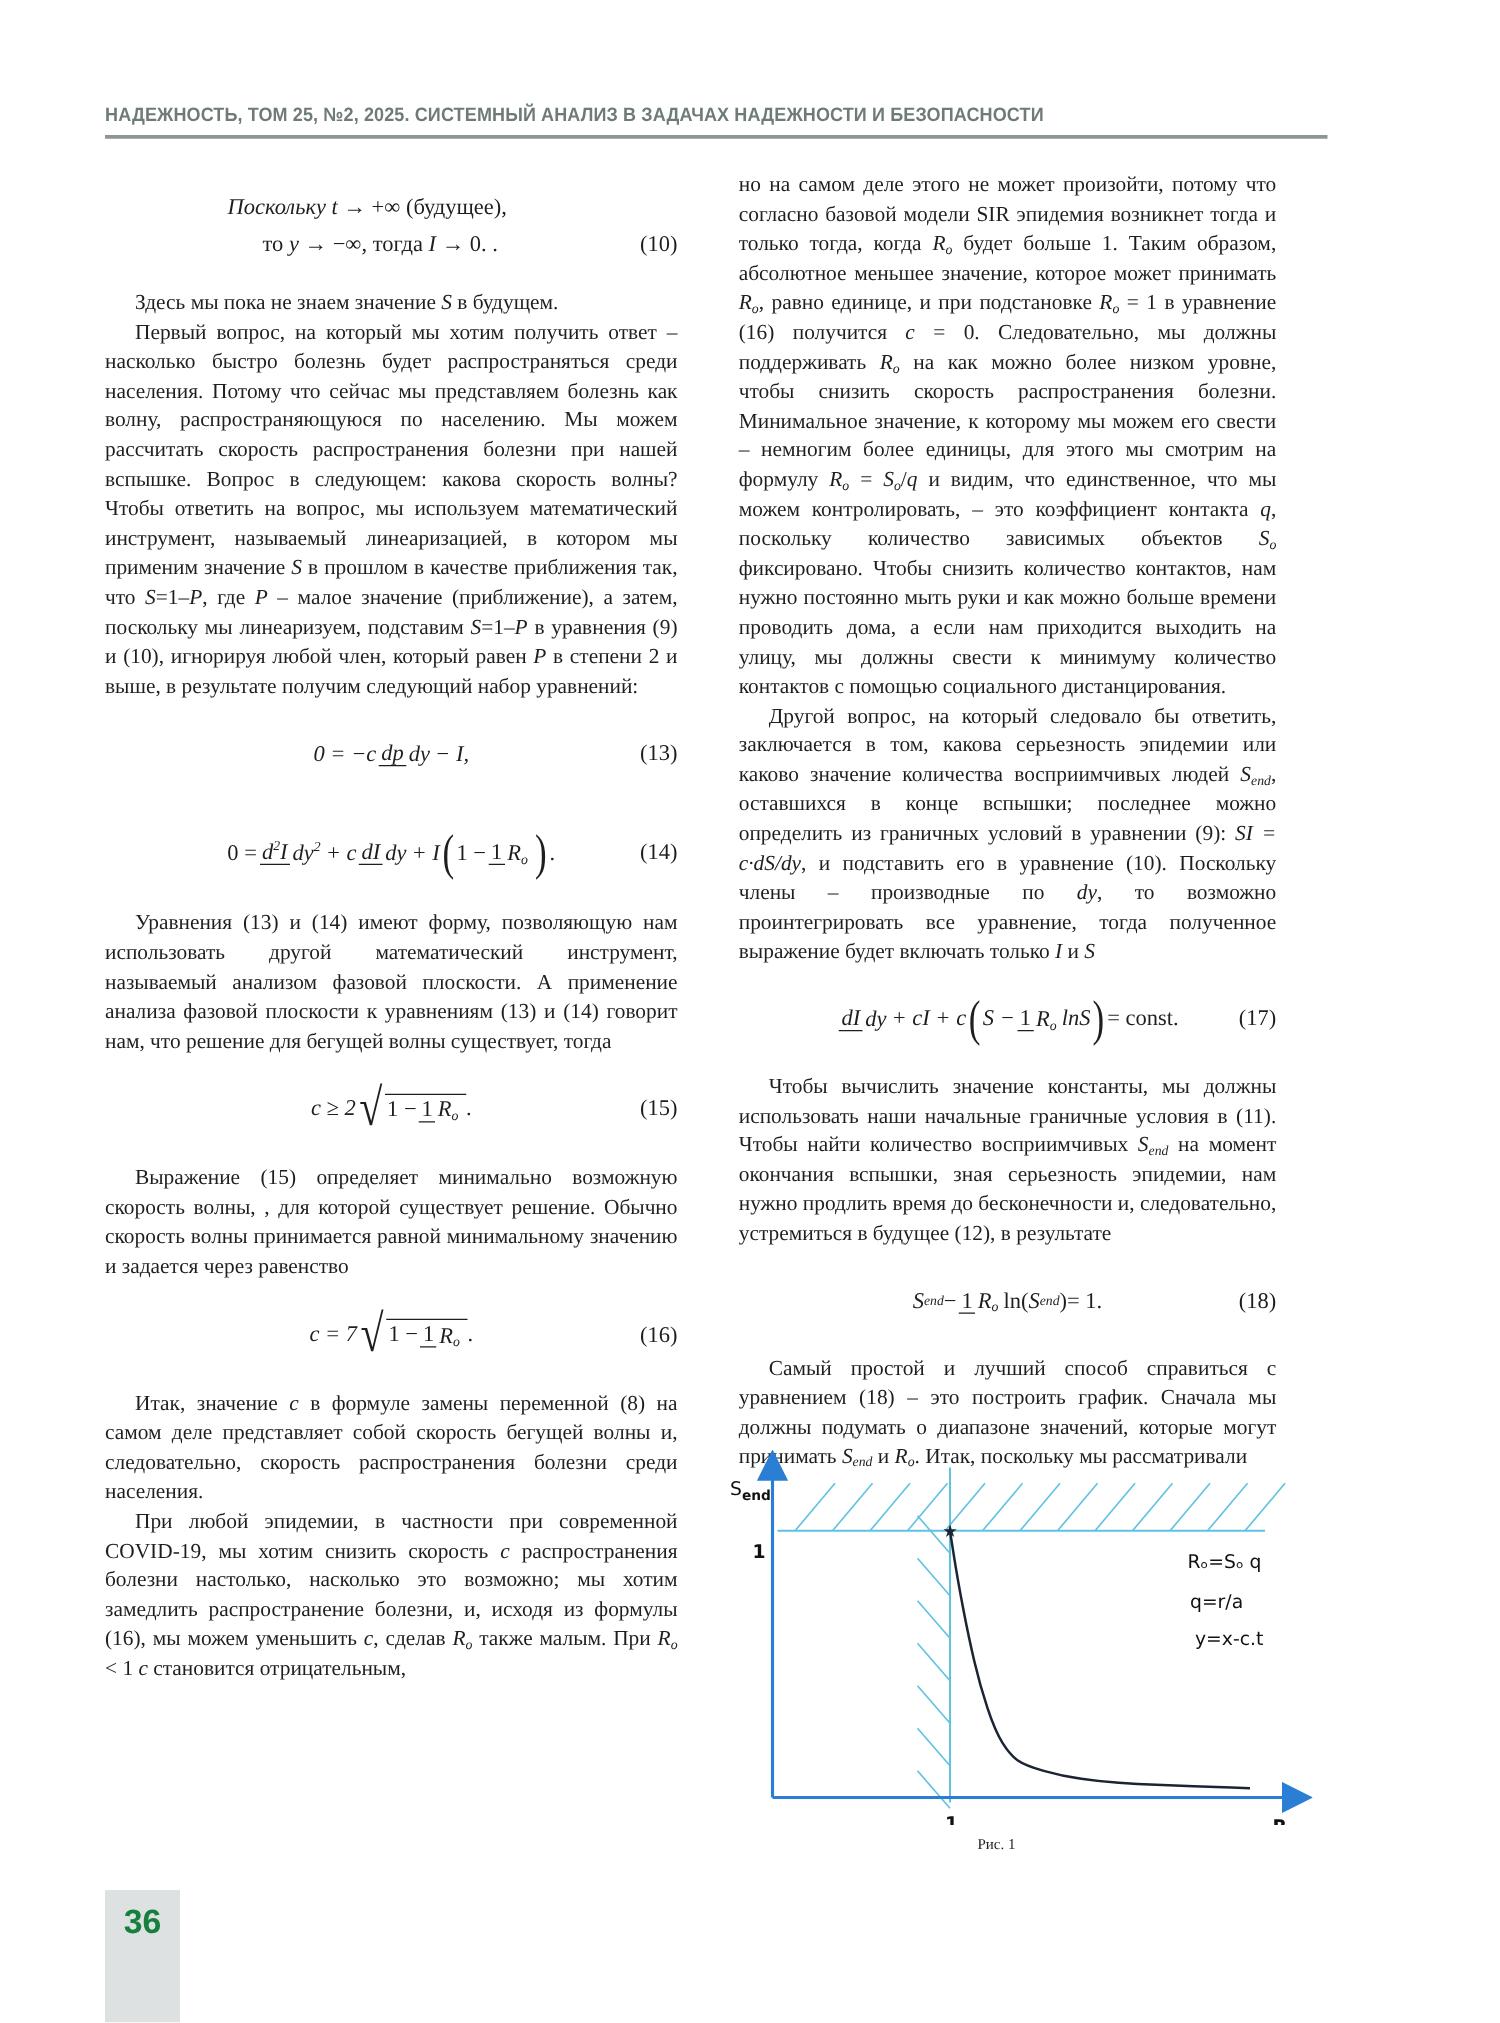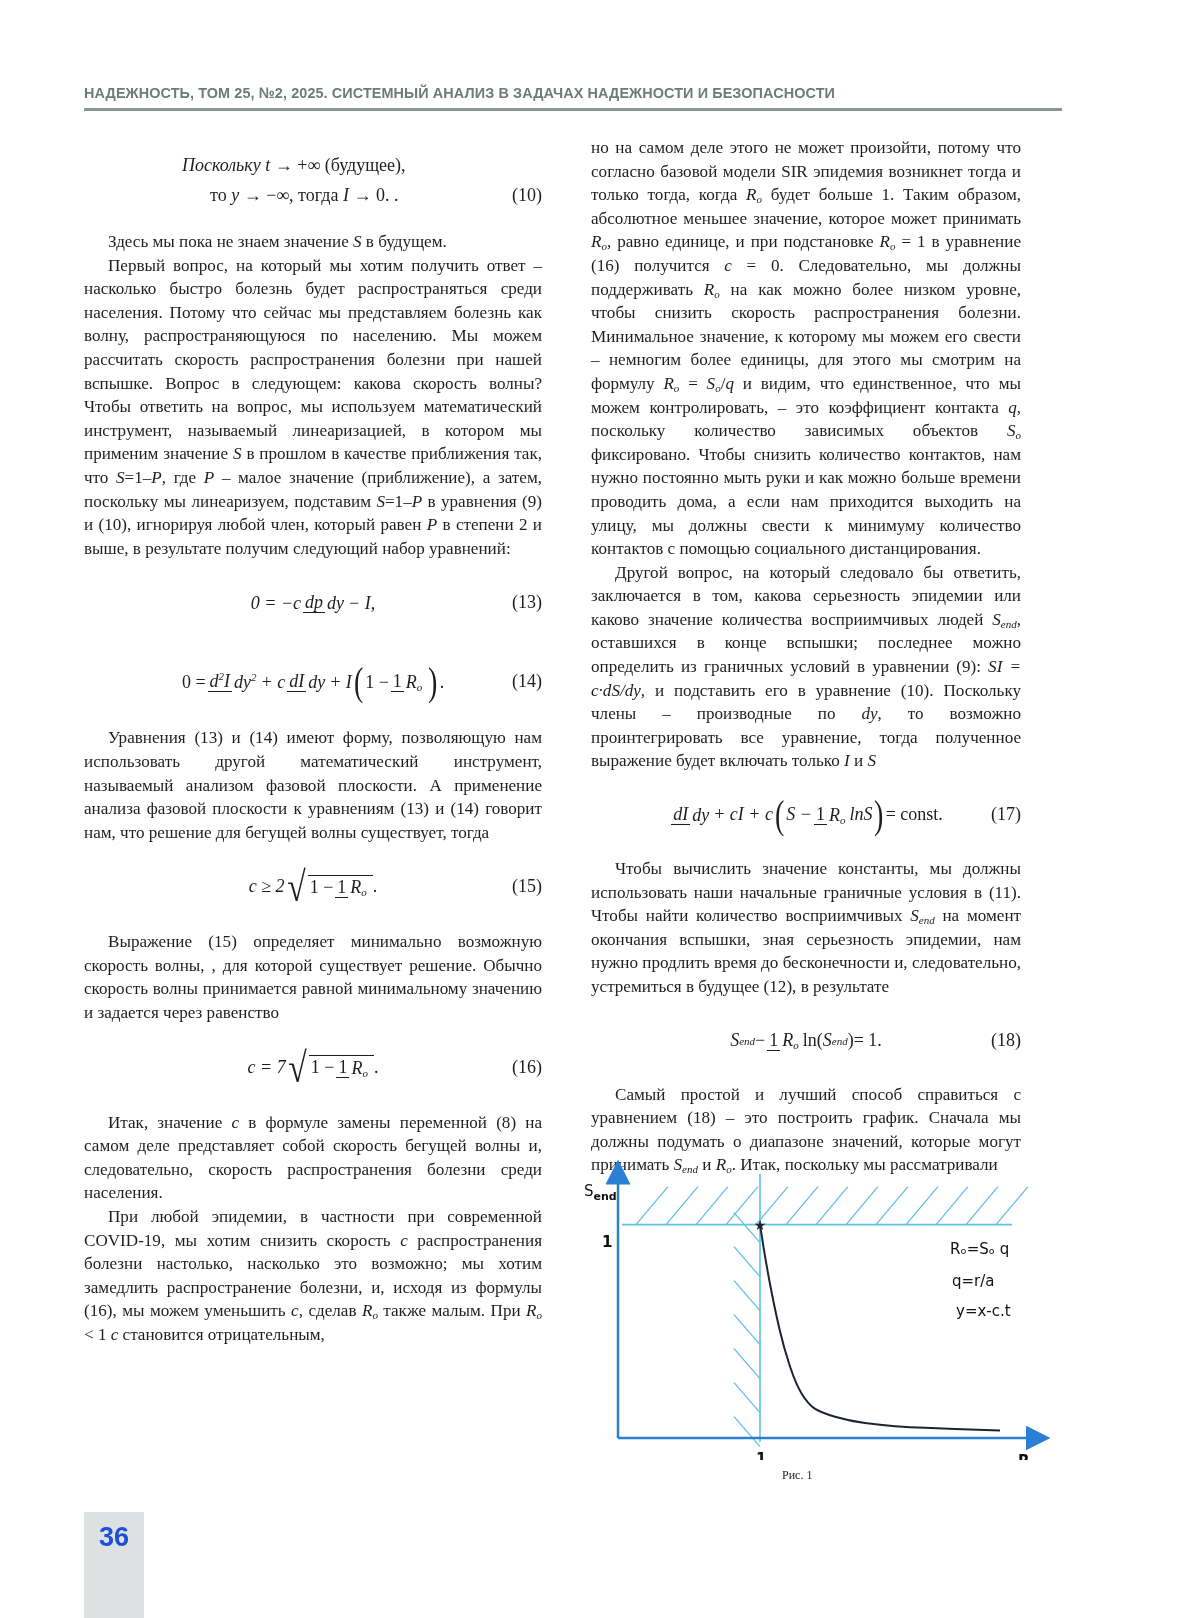--- a/index.html
+++ b/index.html
@@ -31,21 +31,21 @@
   .sqrt .rad { font-size: 42px; line-height: 1; transform: scaleX(0.8); display: inline-block; }
   .sqrt .body { border-top: 1.2px solid #1e1e1e; display: inline-flex; align-items: center; padding: 0 2px; }
   .eq12 { height: 64px; display: block; font-size: 18px; margin: 18px 0 12px 0; position: relative; }
   .eq12 .l1 { position: absolute; left: 98px; top: 0; }
   .eq12 .l2 { position: absolute; left: 126px; top: 30px; }
   .eq12 .num { position: absolute; right: 0; top: 30px; }
   .figure { position: absolute; left: 580px; top: 1160px; width: 470px; height: 300px; }
   .figcap { position: absolute; left: 782px; top: 1468px; font-size: 12px; }
   .page-box { position: absolute; left: 84px; top: 1512px; width: 60px; height: 106px; background: #dde1e1; }
   .page-num { position: absolute; left: 0; width: 60px; top: 10px; text-align: center;
-              font-family: "Liberation Sans", "DejaVu Sans", sans-serif; font-weight: bold; font-size: 27px; color: #1d4ed8; }
+              font-family: "Liberation Sans", "DejaVu Sans", sans-serif; font-weight: bold; font-size: 27px; color: #15803d; }
   .chart-label { font-family: "DejaVu Sans", "Liberation Sans", sans-serif; }
 </style>
 </head>
 <body>
 
 <div class="header">
   <div class="header-text">НАДЕЖНОСТЬ, ТОМ 25, №2, 2025. СИСТЕМНЫЙ АНАЛИЗ В ЗАДАЧАХ НАДЕЖНОСТИ И БЕЗОПАСНОСТИ</div>
   <div class="header-rule"></div>
 </div>
 

